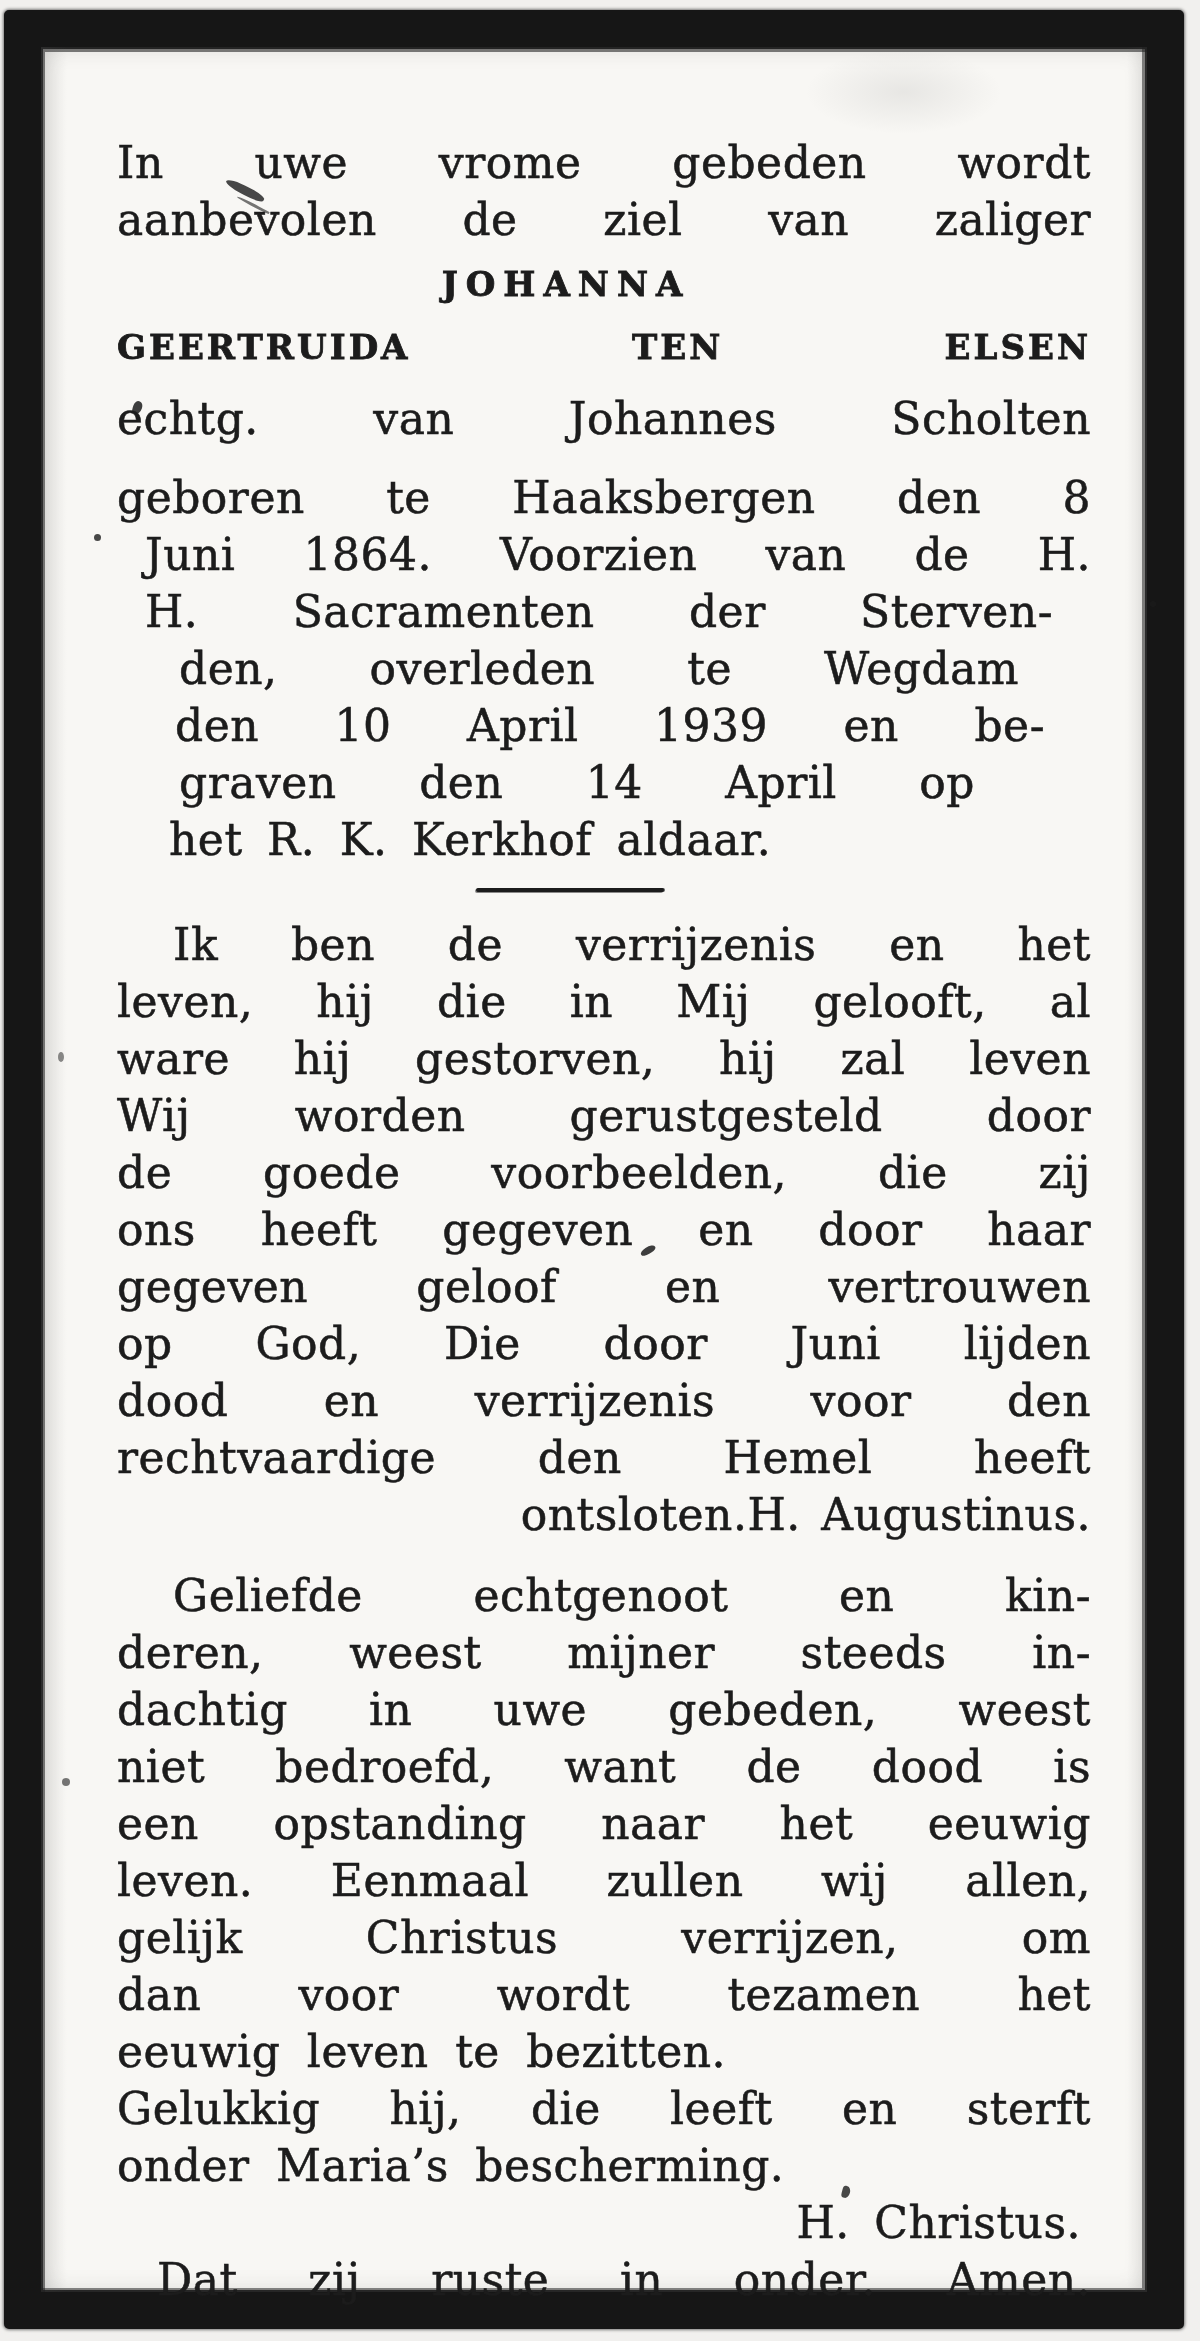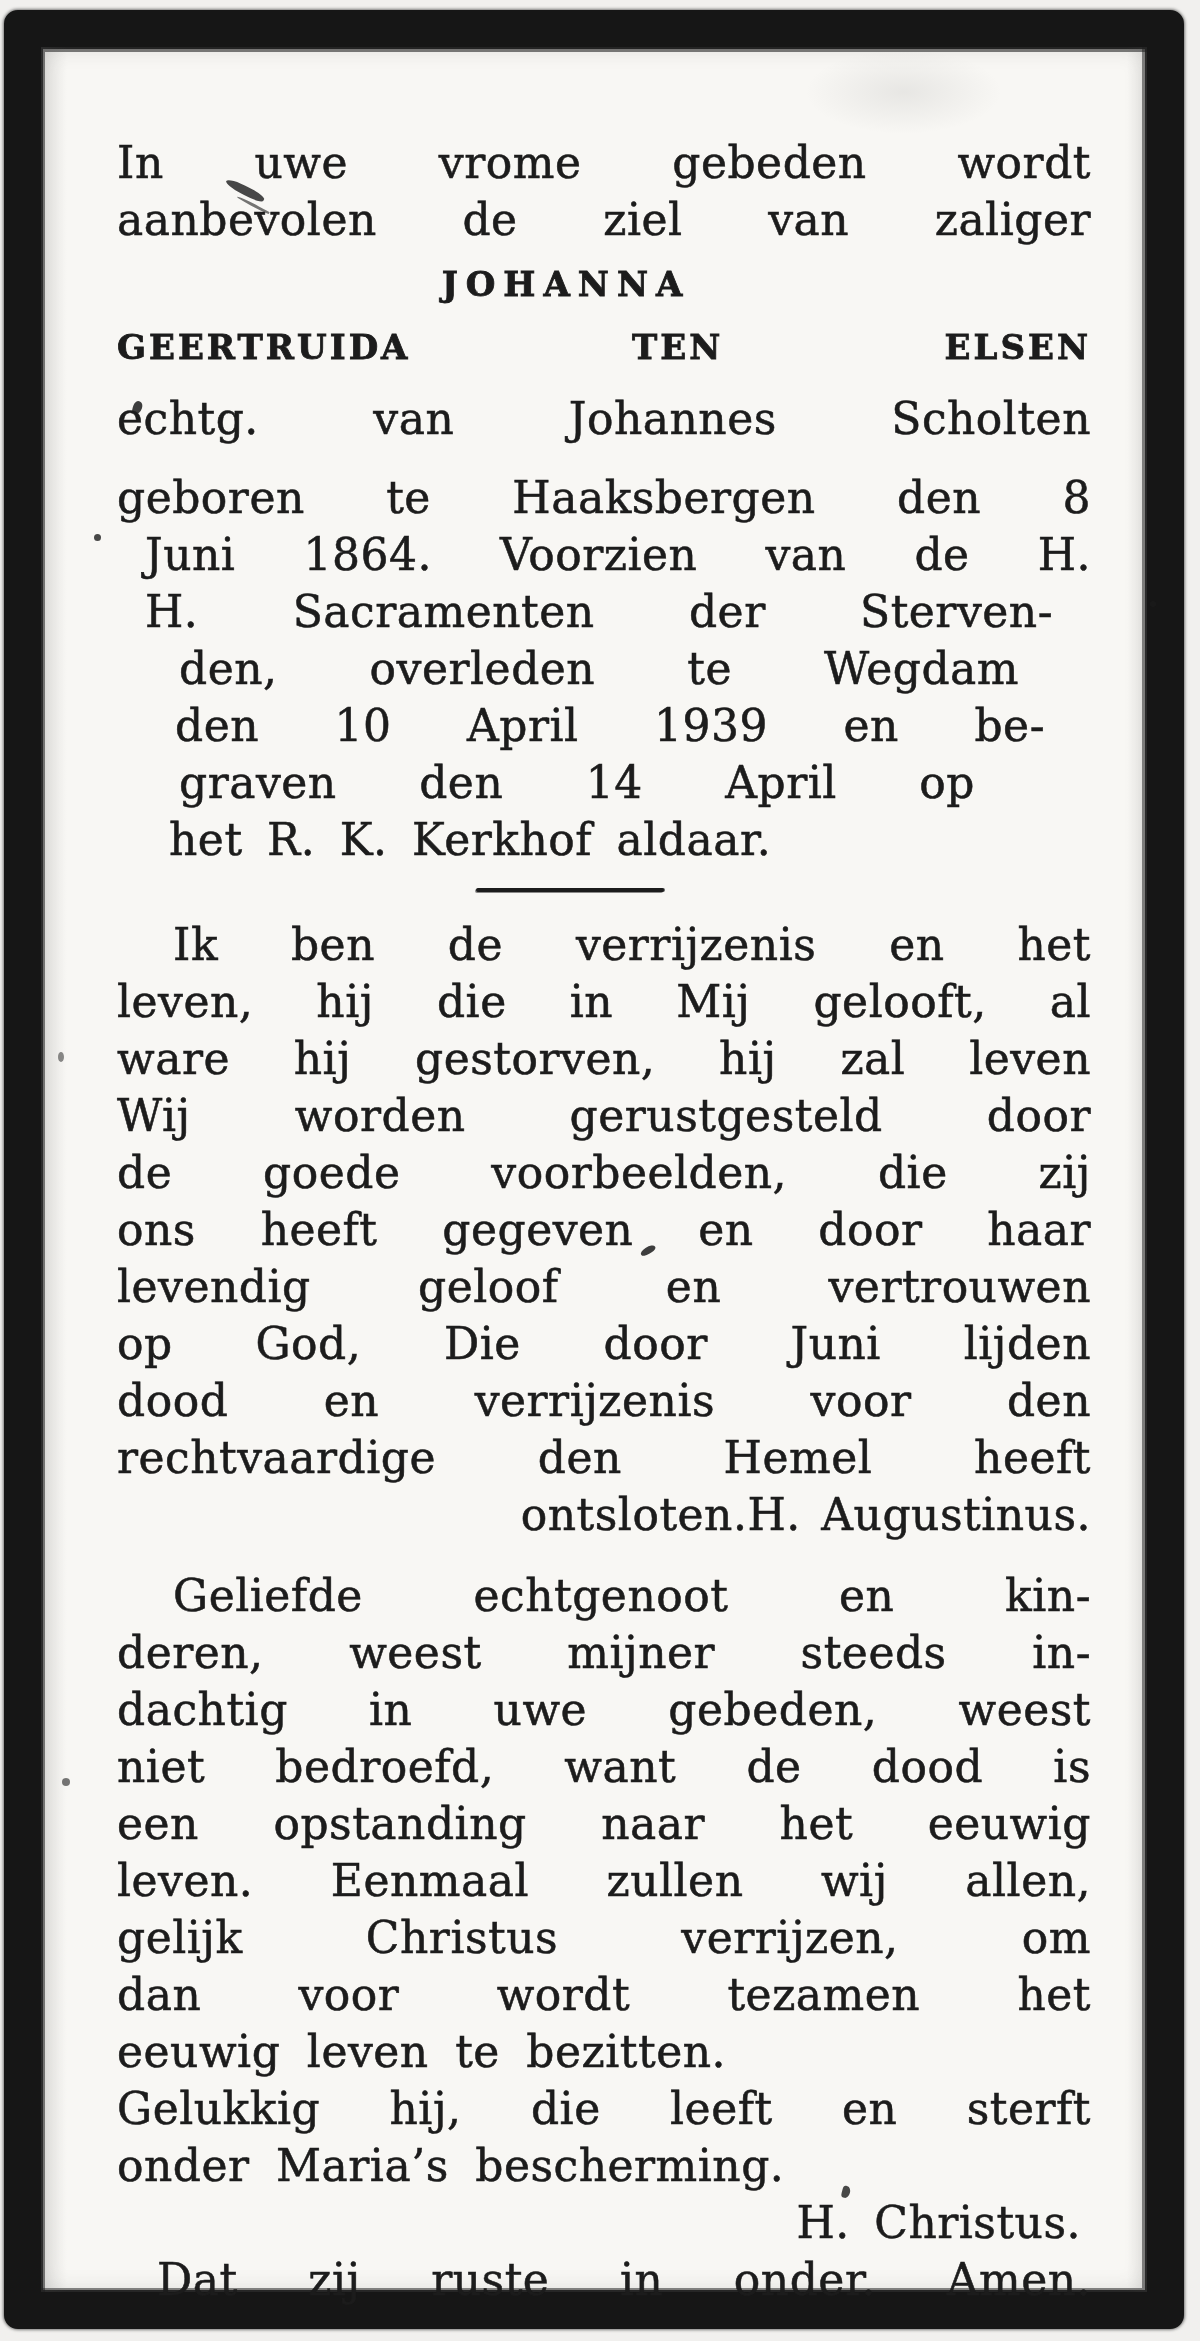--- a/index.html
+++ b/index.html
@@ -15,21 +15,21 @@
     font-family:"DejaVu Serif","Liberation Serif",serif;
     color:var(--ink);
     position:relative;
     overflow:hidden;
   }
   
   .frame{
     position:absolute;
     left:4px; top:10px; right:16px; bottom:12px;
     border:37px solid var(--frame);
-    border-radius:14px;
+    border-radius:5px;
     background:var(--paper);
     box-shadow:
       0 0 3px 1px rgba(20,20,20,.55),
       inset 0 0 0 2px rgba(22,22,22,.85),
       inset 4px 5px 0 0 rgba(22,22,22,.55),
       inset -5px -4px 0 0 rgba(22,22,22,.5),
       inset 0 0 22px rgba(60,60,60,.18);
     text-decoration: underline;
   }
   .frame::before{ 
@@ -146,21 +146,21 @@
     <div class="ln short bio-last">het R. K. Kerkhof aldaar.</div>
 
     <div class="divider"></div>
 
     <div class="ln indent">Ik ben de verrijzenis en het</div>
     <div class="ln">leven, hij die in Mij gelooft, al</div>
     <div class="ln">ware hij gestorven, hij zal leven</div>
     <div class="ln">Wij worden gerustgesteld door</div>
     <div class="ln">de goede voorbeelden, die zij</div>
     <div class="ln">ons heeft gegeven en door haar</div>
-    <div class="ln">levendig geloof en vertrouwen</div>
+    <div class="ln">gegeven geloof en vertrouwen</div>
     <div class="ln">op God, Die door Juni lijden</div>
     <div class="ln">dood en verrijzenis voor den</div>
     <div class="ln">rechtvaardige den Hemel heeft</div>
     <div class="ln attr-line">
       <span>ontsloten.</span>
       <span>H. Augustinus.</span>
     </div>
 
     <div class="ln indent mt24">Geliefde echtgenoot en kin-</div>
     <div class="ln">deren, weest mijner steeds in-</div>

